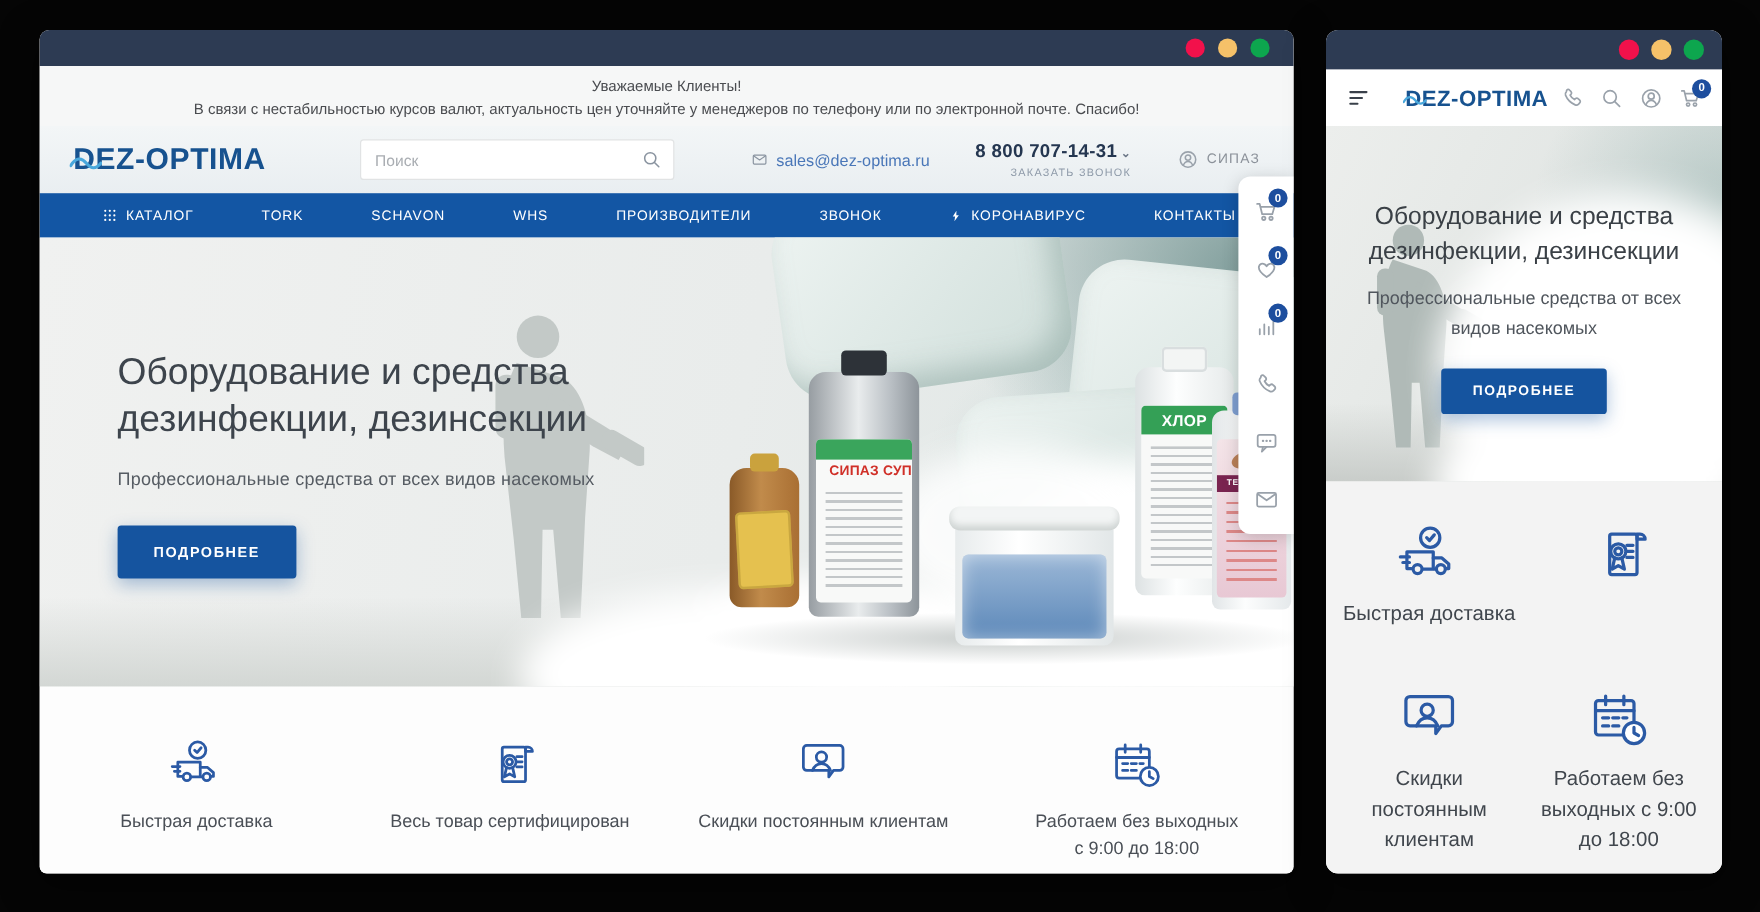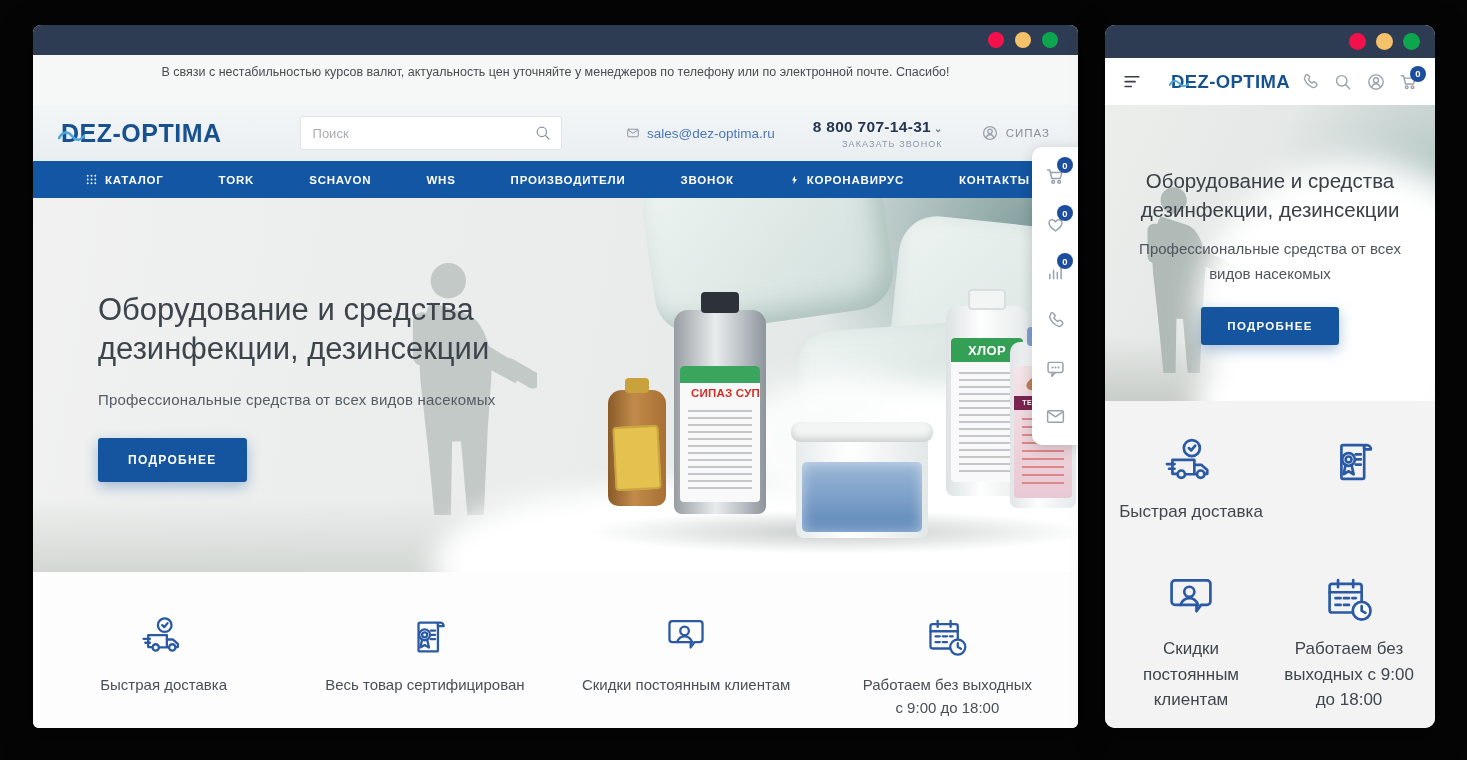--- a/index.html
+++ b/index.html
@@ -58,21 +58,21 @@
   .login { display:flex; align-items:center; gap:7px; font-size:11.5px; color:#8b9199; letter-spacing:1px; }
   .login .icon { width:18px; height:18px; color:#9aa2ab; }
 
   
   .nav {
     height:37px; background:#1356a4; display:flex; align-items:center;
     justify-content:space-between; padding:0 48px 0 52px;
   }
   .nav-item {
     display:flex; align-items:center; gap:7px; color:#fff;
-    font-size:11.5px; font-weight:bold; letter-spacing:.8px; cursor:pointer; white-space:nowrap;
+    font-size:11.5px; font-weight:normal; letter-spacing:.8px; cursor:pointer; white-space:nowrap;
   }
   .nav-item .icon { width:13px; height:13px; color:#fff; }
 
   
   .hero {
     position:relative; height:374px; overflow:hidden;
     background:
       radial-gradient(ellipse 420px 300px at 97% 8%, rgba(109,143,141,.85) 0%, rgba(109,143,141,0) 62%),
       radial-gradient(ellipse 520px 280px at 100% 55%, rgba(168,195,192,.7) 0%, rgba(168,195,192,0) 60%),
       linear-gradient(to top, #d3d7d4 0%, rgba(211,215,212,0) 20%),
@@ -304,20 +304,21 @@
 </svg>
 
 <div class="window" id="win-desktop">
   <div class="titlebar">
     <span class="dot red"></span>
     <span class="dot yellow"></span>
     <span class="dot green"></span>
   </div>
 
   <div class="notice">
+    <div>Уважаемые Клиенты!</div>
     <div>В связи с нестабильностью курсов валют, актуальность цен уточняйте у менеджеров по телефону или по электронной почте. Спасибо!</div>
   </div>
 
   <div class="dheader">
     <div class="logo">
       <svg class="icon wave" style="color:#49a8dc">
           <use href="#i-wave"></use>
         </svg>
       <span>DEZ-OPTIMA</span>
     </div>

